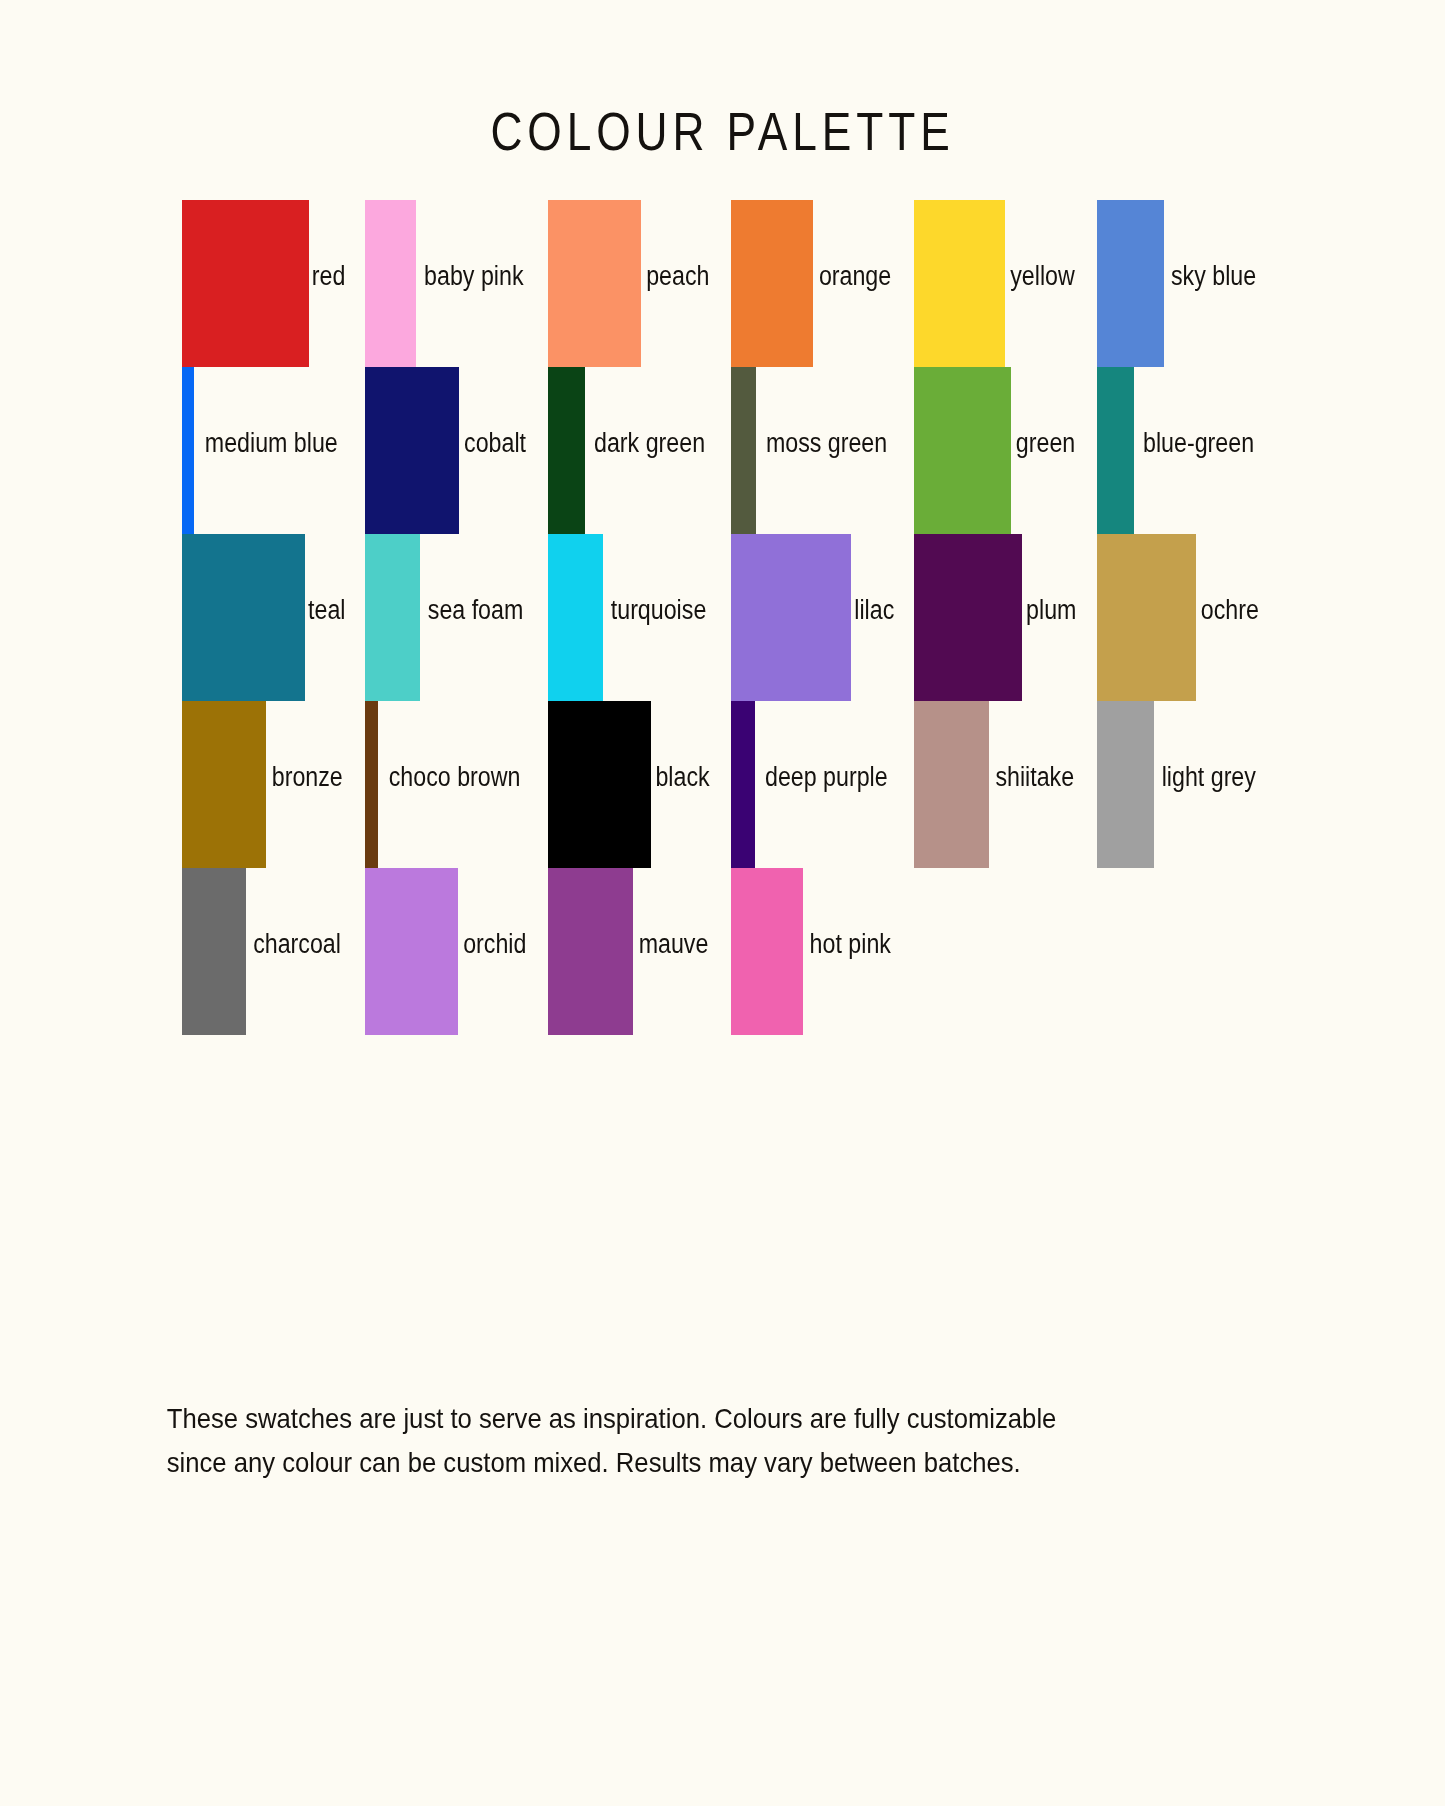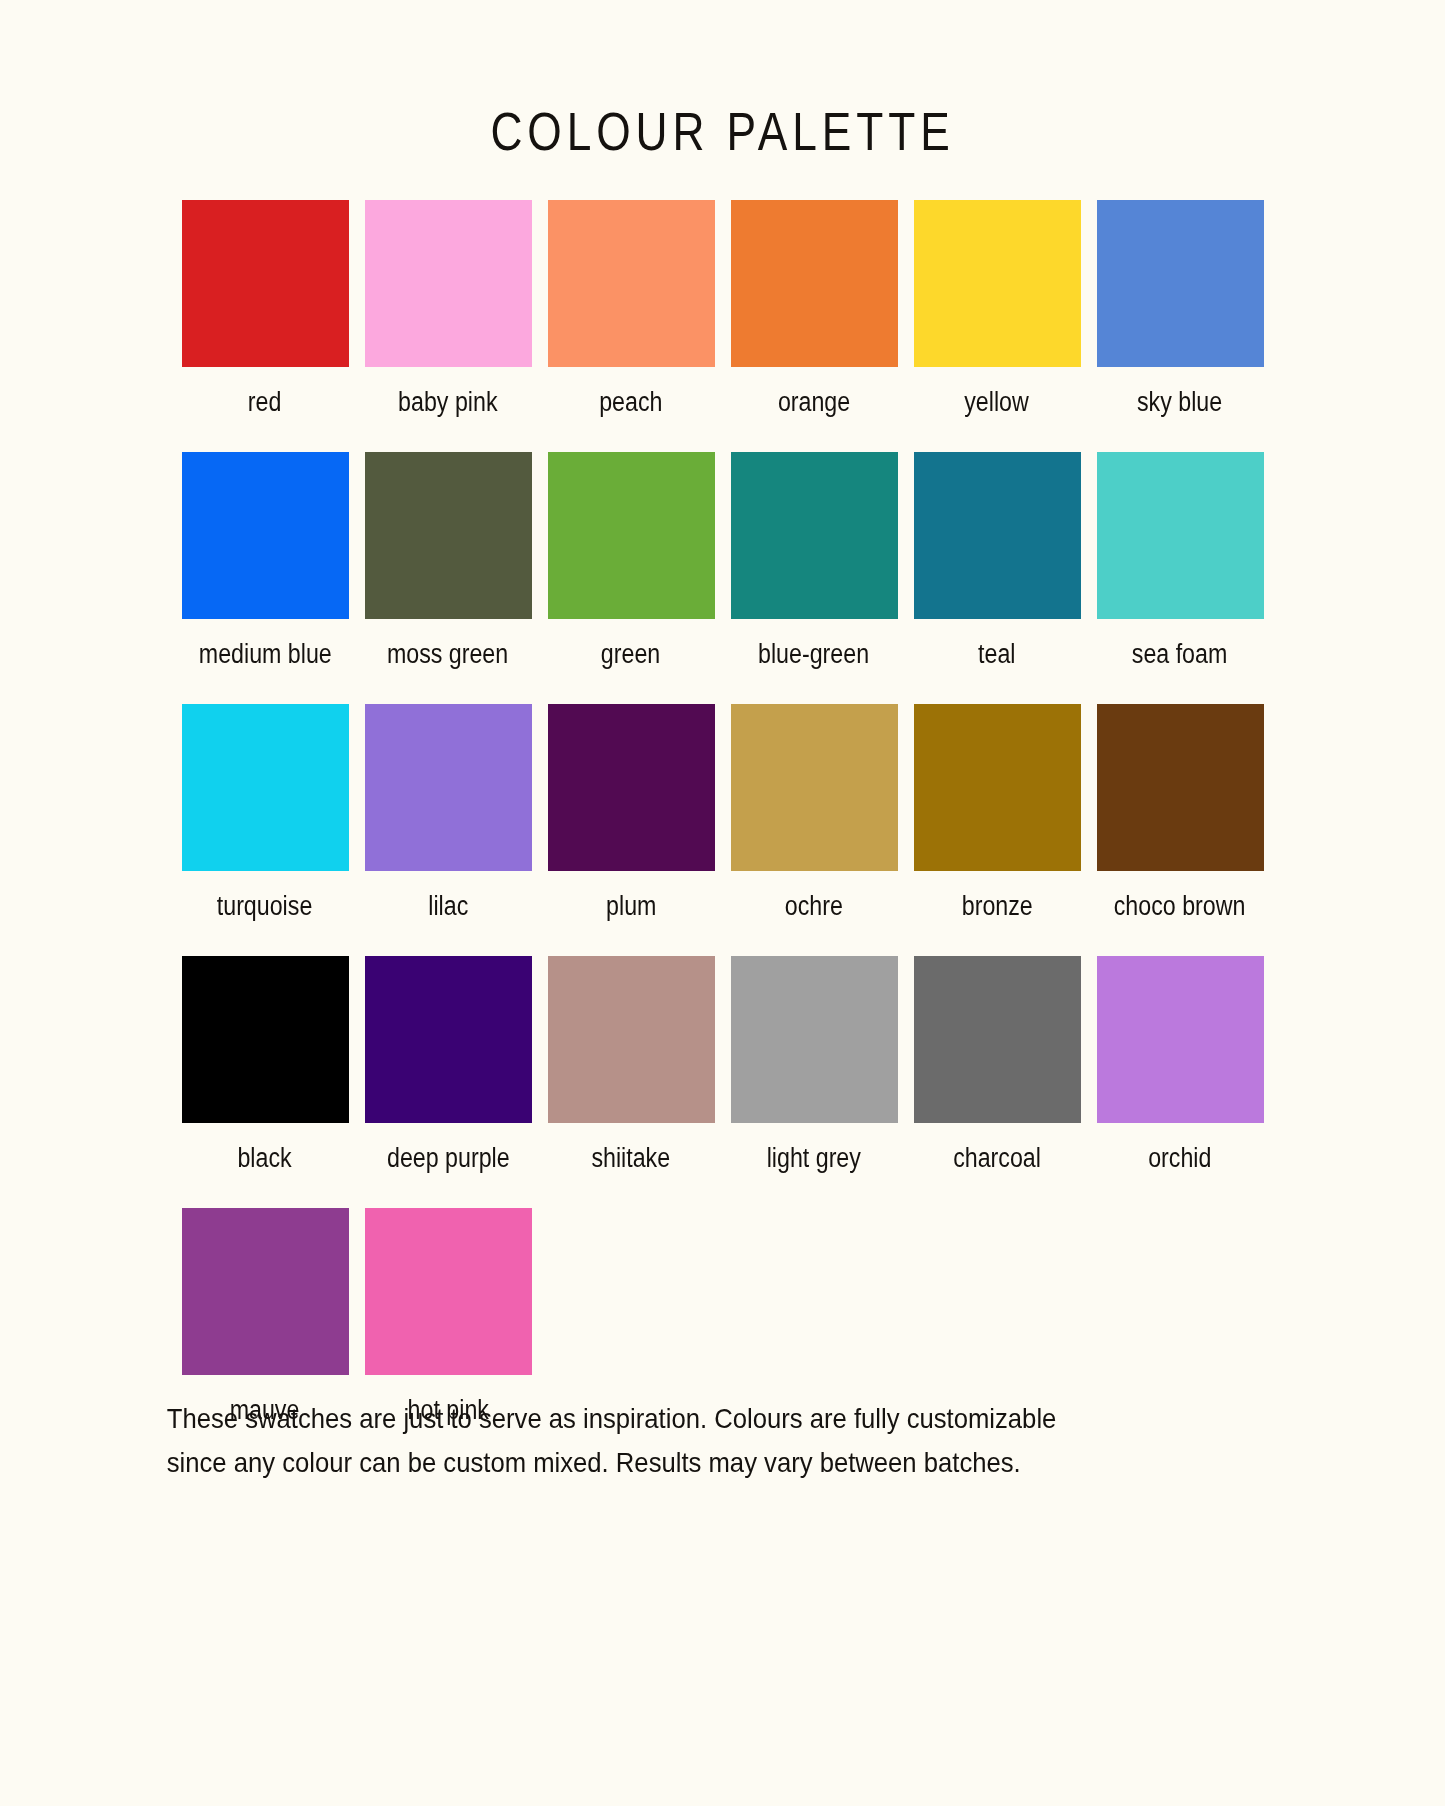--- a/index.html
+++ b/index.html
@@ -40,21 +40,21 @@
     padding-top: 38px;
     width: 1082px;
     display: grid;
     grid-template-columns: repeat(6, 1fr);
     column-gap: 16px;
     row-gap: 0px;
   }
 
   .cell {
     display: flex;
-    flex-direction: column;
+    flex-direction: row;
     align-items: center;
     justify-content: flex-end;
   }
 
   .swatch {
     width: 100%;
     height: 167px;
     display: block;
   }
 
@@ -118,20 +118,28 @@
       </div>
       <div class="cell">
         <div class="swatch" style="background: rgb(85, 133, 214);"></div>
         <div class="swatch-label">sky blue</div>
       </div>
       <div class="cell">
         <div class="swatch" style="background: rgb(6, 104, 245);"></div>
         <div class="swatch-label">medium blue</div>
       </div>
       <div class="cell">
+        <div class="swatch" style="background: rgb(16, 20, 110);"></div>
+        <div class="swatch-label">cobalt</div>
+      </div>
+      <div class="cell">
+        <div class="swatch" style="background: rgb(10, 68, 21);"></div>
+        <div class="swatch-label">dark green</div>
+      </div>
+      <div class="cell">
         <div class="swatch" style="background: rgb(83, 90, 62);"></div>
         <div class="swatch-label">moss green</div>
       </div>
       <div class="cell">
         <div class="swatch" style="background: rgb(106, 173, 56);"></div>
         <div class="swatch-label">green</div>
       </div>
       <div class="cell">
         <div class="swatch" style="background: rgb(21, 134, 126);"></div>
         <div class="swatch-label">blue-green</div>

